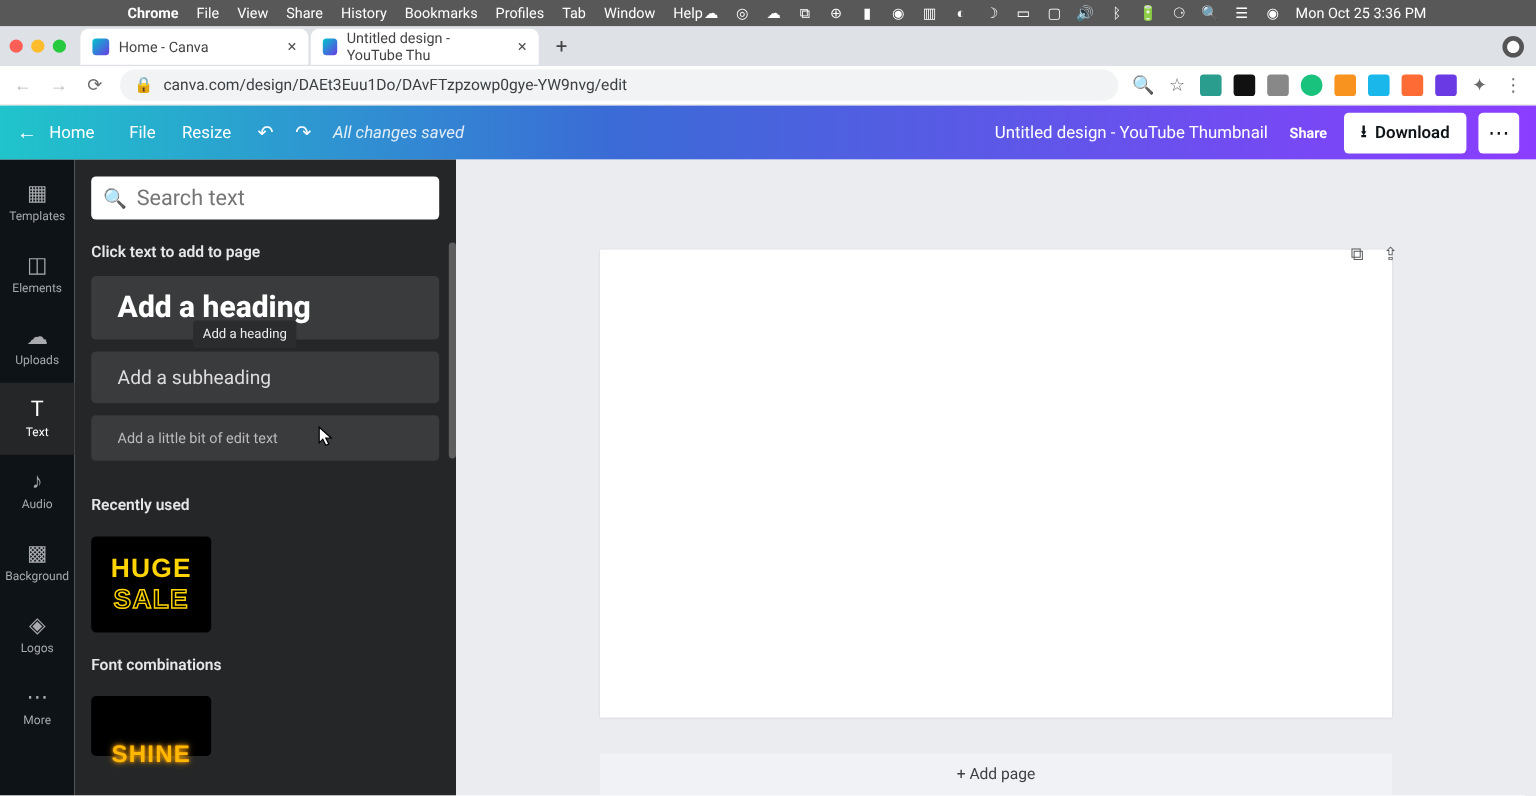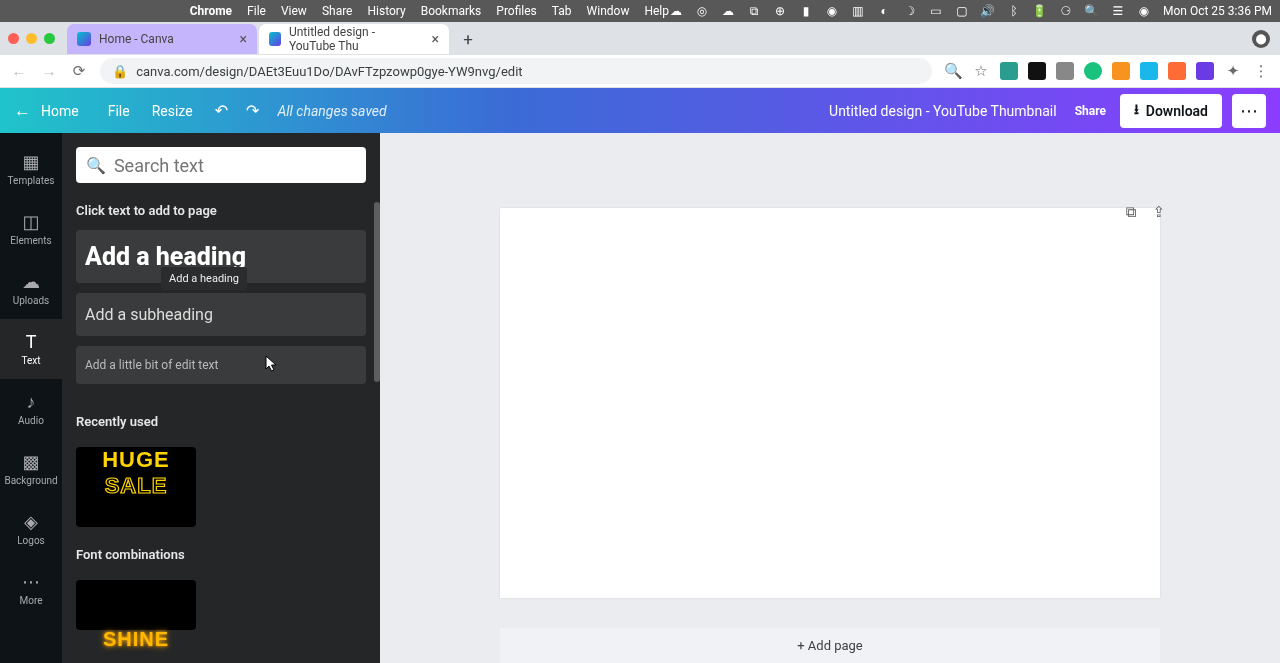--- a/index.html
+++ b/index.html
@@ -1,34 +1,34 @@
 <!DOCTYPE html>
 <html><head>
   <meta charset="utf-8">
   <style>
     * { margin: 0; padding: 0; box-sizing: border-box; font-family: -apple-system, BlinkMacSystemFont, "Segoe UI", Roboto, sans-serif; }
     body { width: 1280px; height: 663px; overflow: hidden; background: #fff; }
 
     
-    .menubar { height: 22px; background: rgba(70,70,70,0.9); color: #fff; display: flex; align-items: center; font-size: 12px; padding: 0 8px; justify-content: flex-end; }
+    .menubar { height: 22px; background: rgba(70,70,70,0.9); color: #fff; display: flex; align-items: center; font-size: 12px; padding: 0 8px; justify-content: center; }
     .menubar-left { display: flex; align-items: center; gap: 15px; }
     .menubar-left .apple { font-size: 14px; }
     .menubar-left .app { font-weight: 700; }
     .menubar-right { display: flex; align-items: center; gap: 12px; }
     .menubar-icon { width: 14px; height: 14px; display: inline-flex; align-items: center; justify-content: center; }
 
     
     .tabbar { height: 33px; background: #dee1e6; display: flex; align-items: center; padding-left: 8px; position: relative; }
     .traffic { display: flex; gap: 7px; margin-right: 12px; }
     .traffic span { width: 11px; height: 11px; border-radius: 50%; display: block; }
     .traffic .r { background: #ff5f56; }
     .traffic .y { background: #ffbd2e; }
     .traffic .g { background: #27c93f; }
     .tab { height: 30px; background: #fff; padding: 0 10px; display: flex; align-items: center; gap: 8px; font-size: 12px; color: #444; border-radius: 7px 7px 0 0; margin-right: 2px; width: 190px; position: relative; }
-    .tab.inactive { background: #c4b5fd; }
+    .tab.inactive { background: #ffffff; }
     .tab .favicon { width: 14px; height: 14px; border-radius: 3px; }
     .tab .fav-canva { background: linear-gradient(135deg,#00c4cc,#6a3be4); }
     .tab .fav-canva2 { background: linear-gradient(135deg,#00c4cc,#6a3be4); }
     .tab .close { margin-left: auto; font-size: 14px; color: #555; cursor: pointer; }
     .newtab { width: 26px; height: 26px; display: flex; align-items: center; justify-content: center; color: #444; font-size: 17px; cursor: pointer; border-radius: 50%; margin-left: 4px;}
     .tab-avatar { position: absolute; right: 10px; width: 18px; height: 18px; border-radius: 50%; background: #555; display:flex;align-items:center;justify-content:center;color:#fff;font-size:10px;}
 
     
     .urlbar { height: 33px; background: #fff; display: flex; align-items: center; padding: 0 10px; gap: 12px; border-bottom: 1px solid #e0e0e0; }
     .nav-btn { color: #6b6b6b; font-size: 15px; cursor: pointer; width: 18px; text-align:center; }
@@ -60,27 +60,27 @@
     .rail-item.active { background: #252627; color: #fff; }
     .rail-icon { font-size: 18px; line-height:1;}
 
     
     .panel { width: 318px; background: #252627; color: #fff; padding: 14px; position: relative; display:flex; flex-direction:column; }
     .panel-scroll { position: absolute; right: 0; top: 13%; width: 6px; height: 180px; background: rgba(200,200,200,0.35); border-radius: 3px; }
     .search-box { background: #fff; border-radius: 4px; height: 36px; display: flex; align-items: center; padding: 0 10px; gap: 8px; }
     .search-box input { border: none; outline: none; flex: 1; font-size: 18px; color: #444; }
     .panel h4 { font-size: 13px; font-weight: 600; margin: 20px 0 12px; color: #e6e7e8; }
     .panel h4.first { margin-top: 20px; }
-    .text-card { background: #3a3b3c; border-radius: 4px; padding: 12px 9px; margin-bottom: 10px; cursor:pointer; }
+    .text-card { background: #3a3b3c; border-radius: 4px; padding: 12px 22px; margin-bottom: 10px; cursor:pointer; }
     .text-card.heading { font-size: 25px; font-weight: 800; color: #fff; position:relative;}
     .text-card.sub { font-size: 16px; color: #ddd; position:relative;}
     .text-card.body { font-size: 12px; color: #bbb; }
     .tooltip { position: absolute; top: 37px; left: 85px; background: #2b2c2d; color: #eee; font-size: 11px; font-weight:400; padding: 5px 8px; border-radius: 3px; z-index:5; white-space:nowrap;}
     .recent-row { display: flex; gap: 14px; margin-top: 6px; }
-    .recent-tile { width: 120px; height: 80px; background: #000; border-radius: 4px; display: flex; align-items: center; flex-direction: column; cursor:pointer;}
+    .recent-tile { width: 100px; height: 80px; background: #000; border-radius: 4px; display: flex; align-items: center; justify-content: center; flex-direction: column; cursor:pointer;}
     .huge-sale .line1 { font-family: Impact, sans-serif; font-size: 22px; font-weight: 900; color: #ffd400; letter-spacing:1px;}
     .huge-sale .line2 { font-family: Impact, sans-serif; font-size: 22px; font-weight: 900; color: transparent; -webkit-text-stroke: 1.2px #ffd400; letter-spacing:1px;}
     .fun-tile { background: transparent; align-items:center;}
     .fun-text { font-family: Georgia, serif; font-style: italic; font-weight: 900; font-size: 34px; color: #f5c400; text-shadow: 1px 1px 0 #c0392b; }
     .combo-row { display: flex; gap: 14px; margin-top: 6px; }
     .shine { font-family: Impact, sans-serif; font-weight: 900; font-size: 20px; color: #ffb800; text-shadow: 0 0 6px rgba(255,184,0,0.8), 0 0 3px #ff8a00; letter-spacing:1px;margin-top:48px;}
     .collapse-tab { position: absolute; right: -10px; top: 290px; width: 14px; height: 40px; background: #252627; border-radius: 0 6px 6px 0; display:flex;align-items:center;justify-content:center;color:#aaa;font-size:10px;cursor:pointer;}
 
     
     .canvas-area { flex: 1; background: #ebecf0; position: relative; display: flex; flex-direction: column; align-items: center; }

